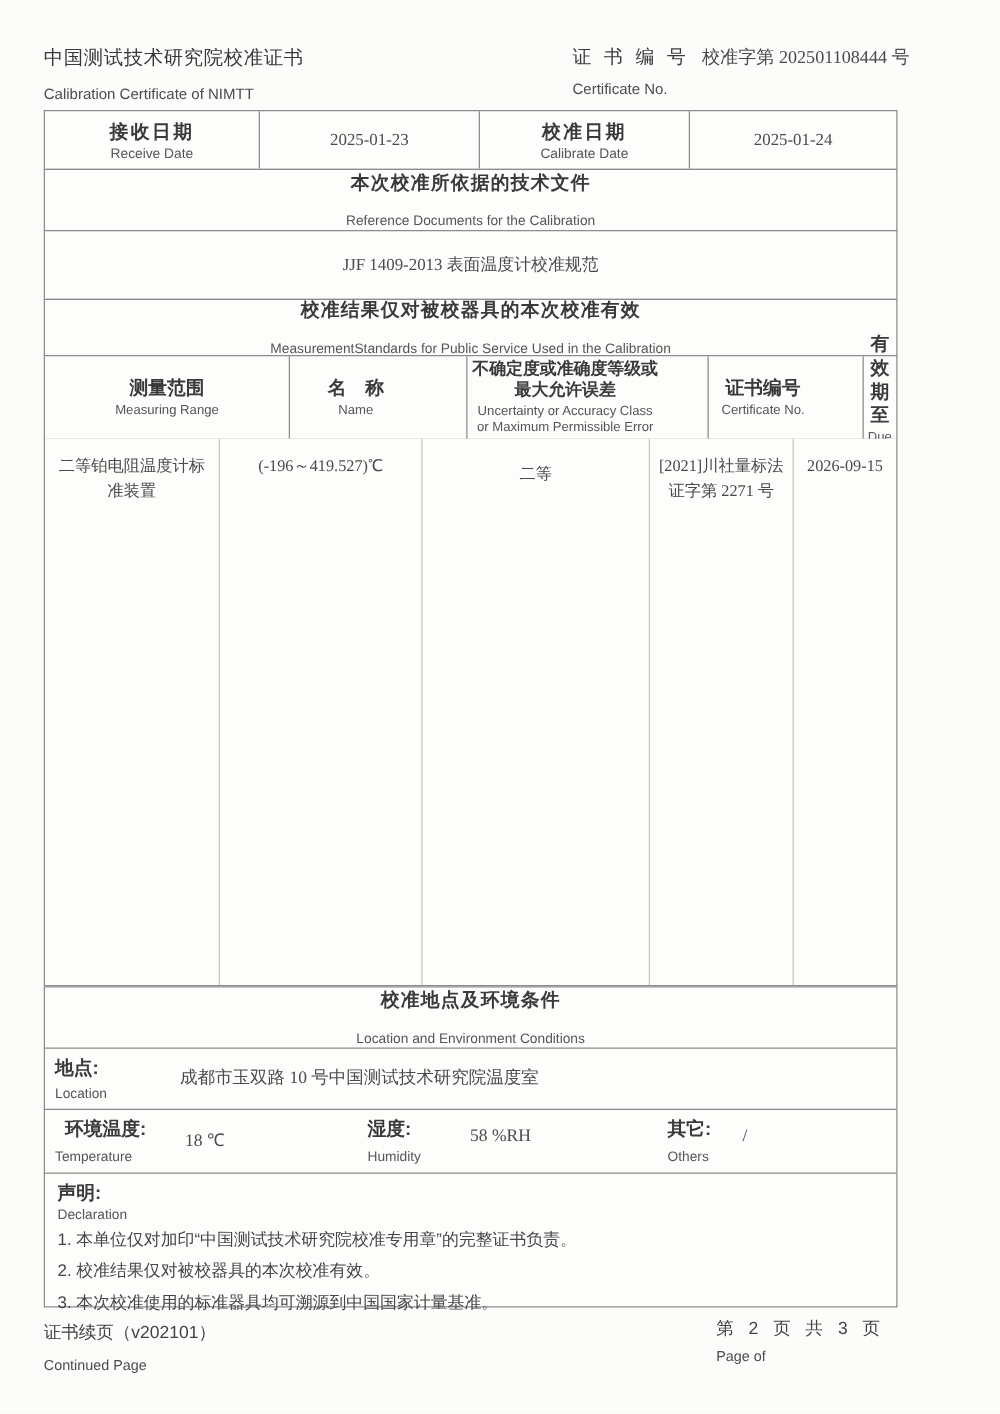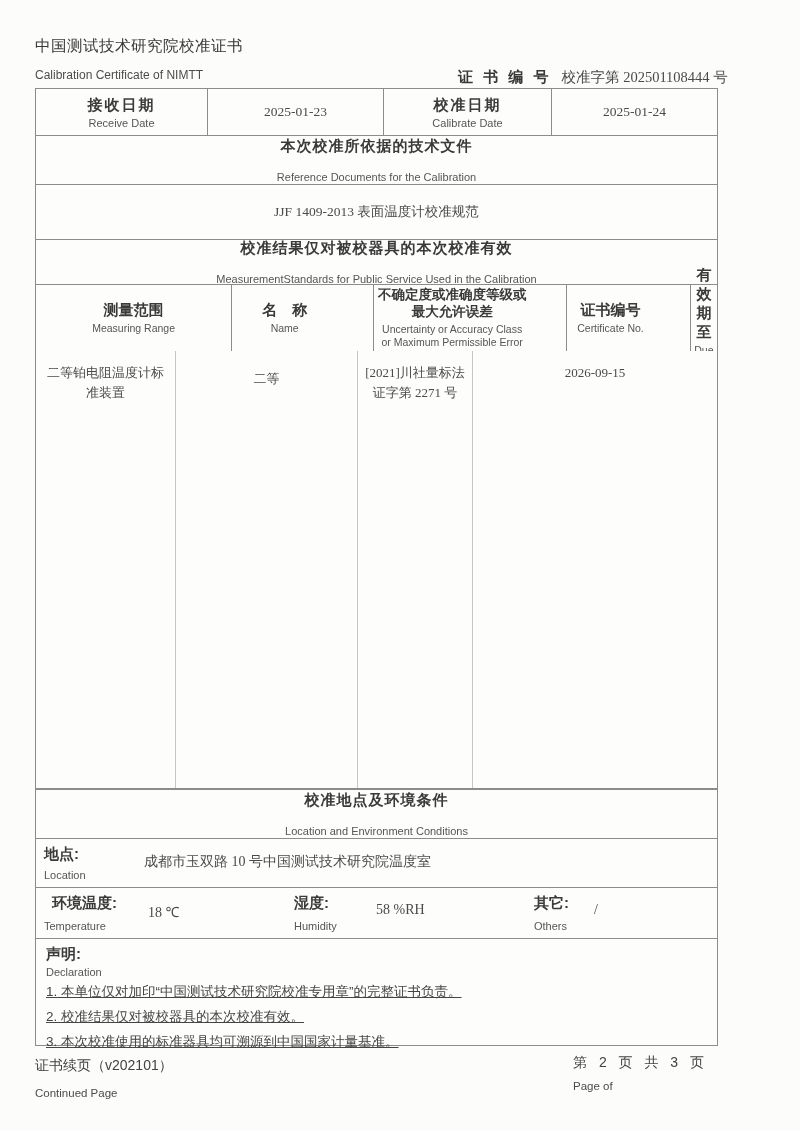--- a/index.html
+++ b/index.html
@@ -14,21 +14,21 @@
     background:#fcfcfa;color:#3f3f3f;overflow:hidden;
   }
   .serif{font-family:"Liberation Serif", serif;color:#4a4a4a;}
 
   
   .hdr-left{position:absolute;left:35px;top:36px;}
   .hdr-left .t-zh{font-size:15.5px;color:#383838;letter-spacing:.5px;}
   .hdr-left .t-en{font-size:12px;color:#4c4c4c;margin-top:11px;}
   .hdr-right{position:absolute;left:458px;top:36px;}
   .hdr-right .row1{display:flex;align-items:baseline;}
-  .hdr-right .lbl{font-size:15px;font-weight:bold;letter-spacing:3px;color:#383838;margin-top:32px;}
+  .hdr-right .lbl{font-size:15px;font-weight:normal;letter-spacing:3px;color:#383838;}
   .hdr-right .val{font-size:14.5px;margin-left:10px;}
   .hdr-right .t-en{font-size:12px;color:#4c4c4c;margin-top:9px;}
 
   
   .box{position:absolute;left:35px;width:683px;border:1px solid #8c8c8c;box-sizing:border-box;background:#fdfdfb;}
 
   
   .date-table{top:88px;height:48px;display:flex;}
   .date-table .cell{box-sizing:border-box;display:flex;flex-direction:column;align-items:center;justify-content:center;}
   .date-table .cell + .cell{border-left:1px solid #8c8c8c;}
@@ -64,21 +64,21 @@
   .loc-head{height:48px;border-bottom:1px solid #8c8c8c;}
   .loc-row{position:relative;height:48px;border-bottom:1px solid #8c8c8c;}
   .env-row{position:relative;height:50px;border-bottom:1px solid #8c8c8c;}
   .fld-zh{position:absolute;font-size:15px;font-weight:bold;color:#3a3a3a;top:6px;}
   .fld-en{position:absolute;font-size:11px;color:#555;bottom:6px;}
   .fld-val{position:absolute;font-size:14px;top:14px;}
 
   .decl{position:relative;padding:6px 10px 0 10px;}
   .decl .d-zh{font-size:15px;font-weight:bold;color:#3a3a3a;}
   .decl .d-en{font-size:11px;color:#555;margin-top:2px;}
-  .decl .item{font-size:13.5px;color:#454545;line-height:23px;margin-top:2px;text-decoration:underline;}
+  .decl .item{font-size:13.5px;color:#454545;line-height:23px;margin-top:2px;}
 
   
   .ftr-left{position:absolute;left:35px;top:1057px;}
   .ftr-left .f-zh{font-size:14px;color:#424242;}
   .ftr-left .f-en{font-size:11.5px;color:#4c4c4c;margin-top:12px;}
   .ftr-right{position:absolute;left:573px;top:1054px;}
   .ftr-right .f-zh{font-size:14px;color:#424242;letter-spacing:4px;}
   .ftr-right .f-en{font-size:11.5px;color:#4c4c4c;margin-top:8px;}
 </style>
 </head>
@@ -148,20 +148,23 @@
         <div class="th-zh">有效期至</div>
         <div class="th-en">Due Date</div>
       </div>
     </div>
   </div>
 
   <div class="box std-tbody">
     <div class="std-cols">
       <div class="c c1">
         <div class="td serif">二等铂电阻温度计标准装置</div>
+      </div>
+      <div class="c c2">
+        <div class="td serif">(-196～419.527)℃</div>
       </div>
       <div class="c c3">
         <div class="td serif" style="padding-top:6px">二等</div>
       </div>
       <div class="c c4">
         <div class="td serif">[2021]川社量标法证字第 2271 号</div>
       </div>
       <div class="c c5">
         <div class="td serif">2026-09-15</div>
       </div>

